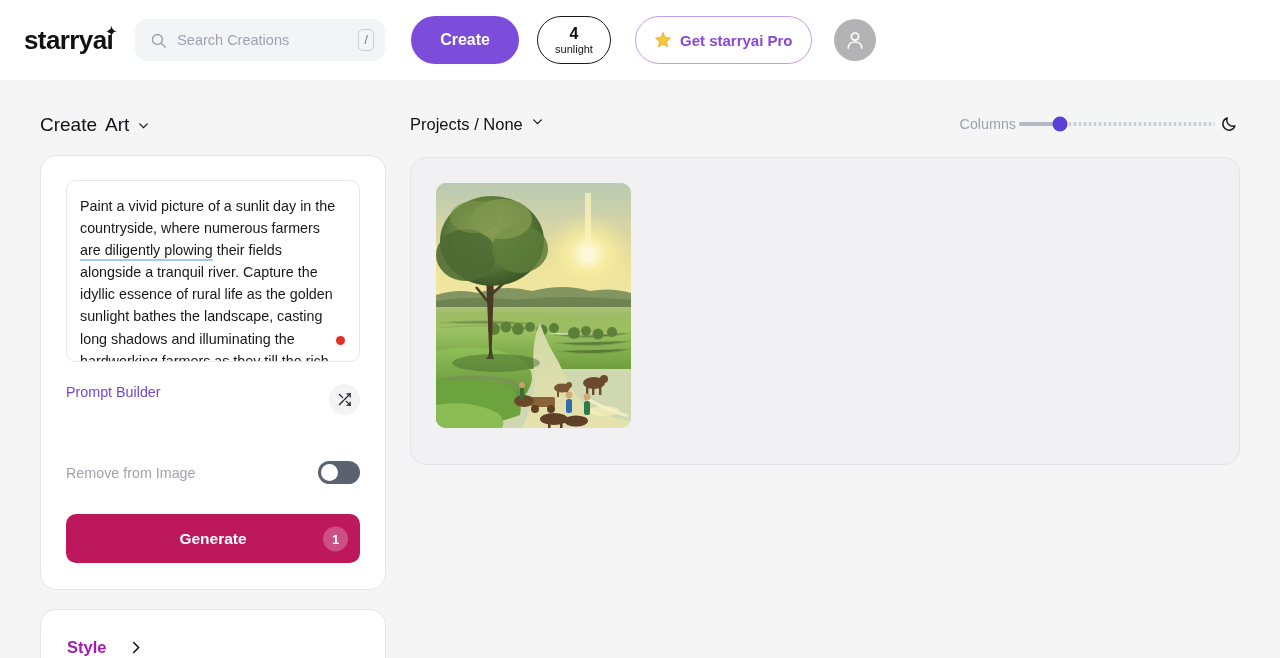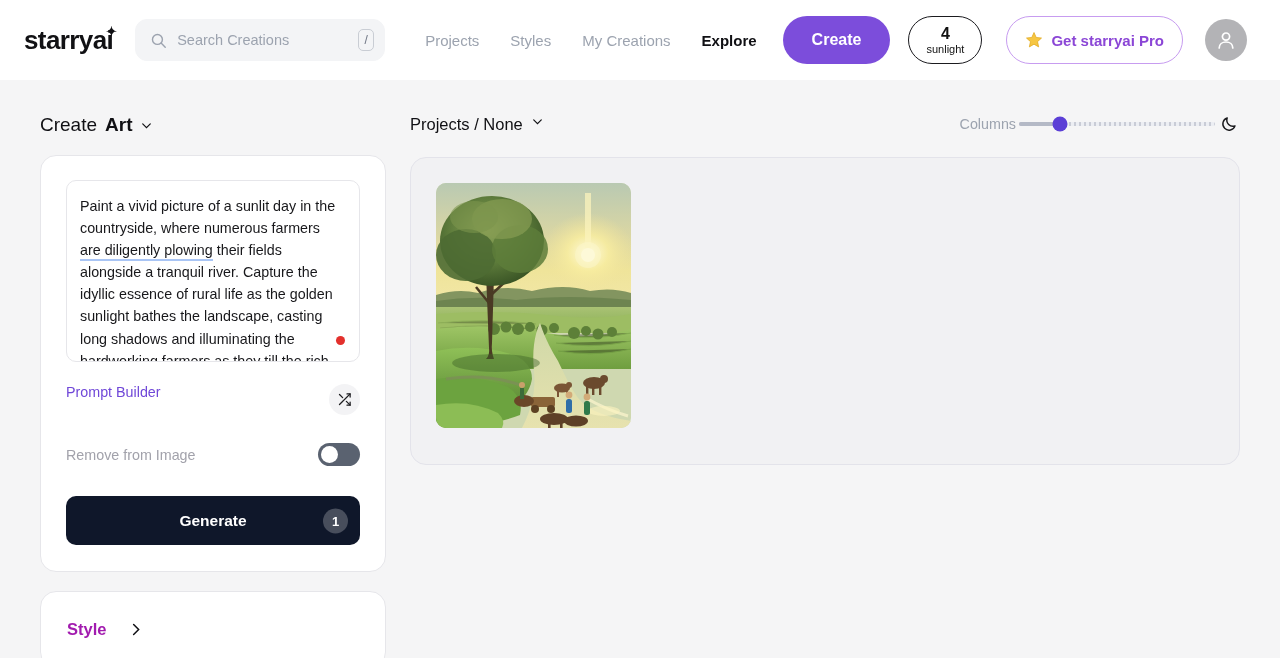--- a/index.html
+++ b/index.html
@@ -88,21 +88,21 @@
   
   .content { position: relative; width: 1280px; height: 578px; }
 
   
   .left-col { position: absolute; left: 40px; top: 0; width: 346px; }
   .section-title {
     font-size: 19px; color: #101014; margin: 34px 0 0 0;
     display: flex; align-items: center; gap: 8px; cursor: pointer;
   }
   .section-title .light { font-weight: normal; }
-  .section-title .bold { font-weight: bold; }
+  .section-title .bold { font-weight: normal; }
   .chev-down { display: block; }
 
   .card {
     background: #ffffff; border: 1px solid #e6e6ea;
     border-radius: 16px; margin-top: 19px; padding: 24px 25px 26px 25px;
   }
   .prompt-area {
     position: relative;
     border: 1px solid #e6e6ea; border-radius: 10px;
     background: #fff; height: 182px; padding: 14px 16px 14px 13px;
@@ -127,35 +127,35 @@
   .builder-link {
     font-size: 14.3px; color: #7048d8; cursor: pointer;
   }
   .shuffle-btn {
     width: 31px; height: 31px; border-radius: 50%;
     background: #f3f3f5; border: 0; cursor: pointer;
     display: flex; align-items: center; justify-content: center;
   }
   .remove-row {
     display: flex; align-items: center; justify-content: space-between;
-    margin-top: 28px;
+    margin-top: 46px;
   }
   .remove-label { font-size: 14.3px; color: #a2a2ab; }
   .toggle {
     width: 42px; height: 23px; border-radius: 12px;
     background: #5a6270; position: relative; cursor: pointer;
     border: 0;
   }
   .toggle .knob {
     position: absolute; left: 3px; top: 3px;
     width: 17px; height: 17px; border-radius: 50%; background: #fff;
   }
   .generate-btn {
     margin-top: 30px; width: 100%; height: 49px;
-    background: #0f172a; border: 0; border-radius: 10px;
+    background: #be185d; border: 0; border-radius: 10px;
     color: #fff; font-size: 15.5px; font-weight: bold;
     cursor: pointer; position: relative;
     font-family: "Liberation Sans", sans-serif;
   }
   .generate-badge {
     position: absolute; right: 12px; top: 50%;
     transform: translateY(-50%);
     width: 25px; height: 25px; border-radius: 50%;
     background: rgba(255,255,255,0.24);
     display: flex; align-items: center; justify-content: center;
@@ -256,26 +256,20 @@
 
   <div class="search-box">
     <svg class="search-icon" width="17" height="17" viewBox="0 0 24 24" fill="none" stroke="#9ca3af" stroke-width="2">
       <circle cx="10.5" cy="10.5" r="7"></circle>
       <line x1="16" y1="16" x2="21.5" y2="21.5" stroke-linecap="round"></line>
     </svg>
     <input class="search-input" type="text" placeholder="Search Creations" style="">
     <div class="slash-key">/</div>
   </div>
 
-  <nav class="nav">
-    <div class="nav-item">Projects</div>
-    <div class="nav-item">Styles</div>
-    <div class="nav-item">My Creations</div>
-    <div class="nav-item active">Explore</div>
-  </nav>
 
   <button class="create-btn">Create</button>
 
   <div class="credits-btn">
     <span class="credits-num">4</span>
     <span class="credits-label">sunlight</span>
   </div>
 
   <div class="pro-btn">
     <svg width="18" height="18" viewBox="0 0 24 24">

